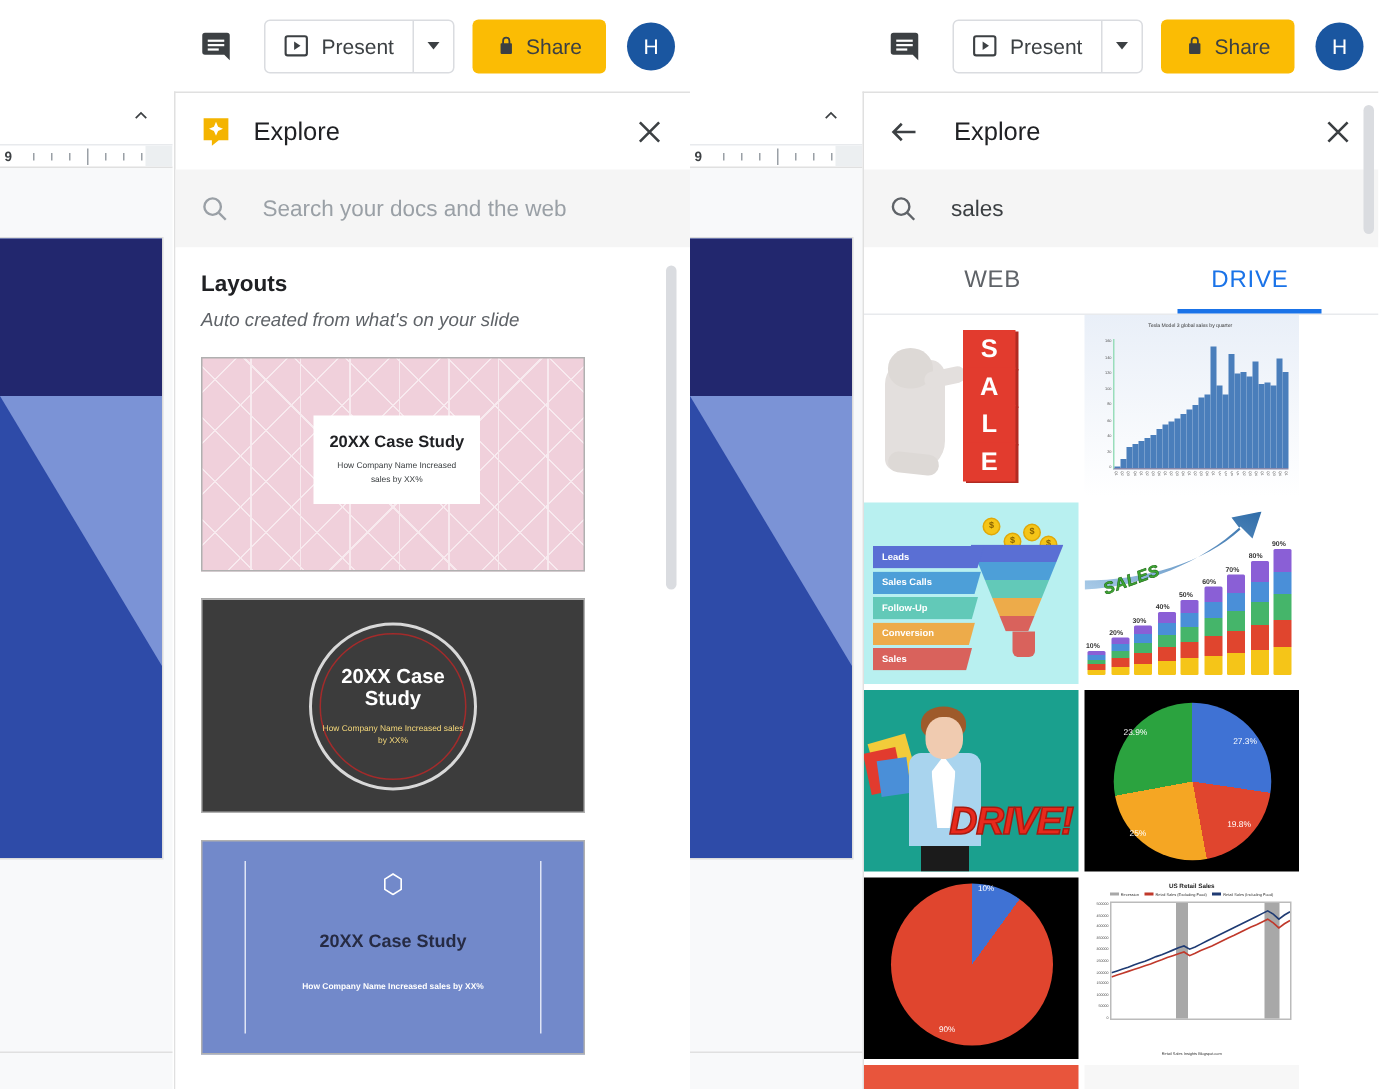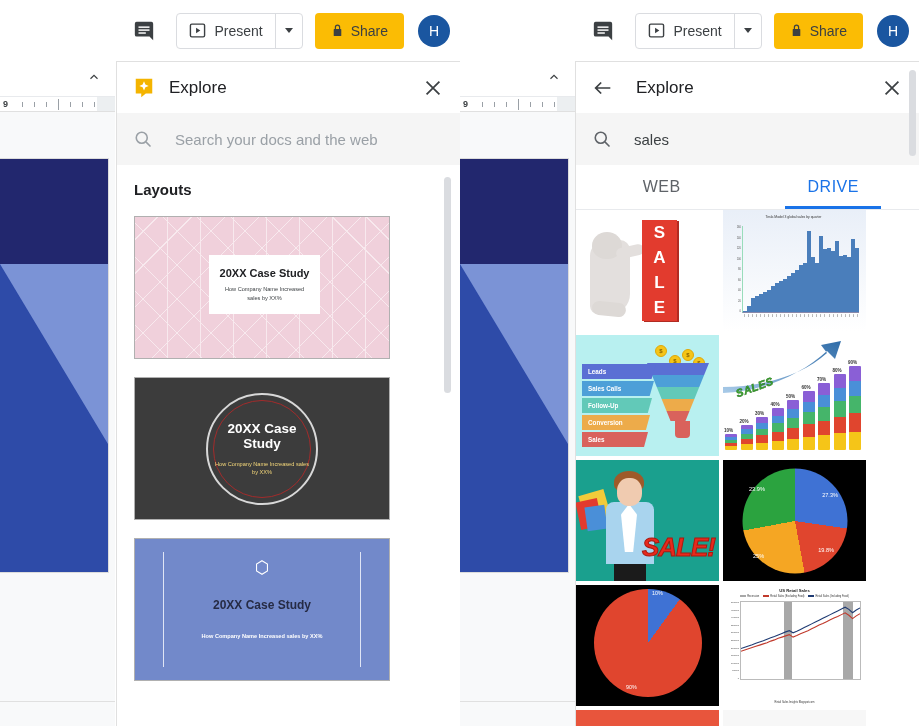--- a/index.html
+++ b/index.html
@@ -350,20 +350,21 @@
       <svg class="mag" viewBox="0 0 24 24">
           <circle cx="10.5" cy="10.5" r="6.6" fill="none" stroke="#9aa0a6" stroke-width="1.9"></circle>
           <path d="M15.5 15.5L21 21" stroke="#9aa0a6" stroke-width="1.9"></path>
         </svg>
       <input value="" placeholder="Search your docs and the web" style="">
     </div>
 
     <div class="lay-body">
       <div class="lay-head">
         <div class="lay-title">Layouts</div>
+        <div class="lay-sub">Auto created from what's on your slide</div>
       </div>
 
       <div class="thumb t1">
         <div class="pat"></div>
         <div class="card">
           <div class="ttl">20XX Case Study</div>
           <div class="sub">How Company Name Increased sales by XX%</div>
         </div>
       </div>
 
@@ -617,21 +618,21 @@
 
       <div class="cell cE">
         <div class="bag"></div>
         <div class="bag2"></div>
         <div class="bag3"></div>
         <div class="pants"></div>
         <div class="torso"></div>
         <div class="shirt"></div>
         <div class="hair"></div>
         <div class="face"></div>
-        <div class="saletx">SALE!</div>
+        <div class="saletx">DRIVE!</div>
       </div>
 
       <div class="cell cF">
         <div class="pie"></div>
         <div class="pl" style="right:28px;top:32px">27.3%</div>
         <div class="pl" style="right:32px;bottom:28px">19.8%</div>
         <div class="pl" style="left:30px;bottom:22px">25%</div>
         <div class="pl" style="left:26px;top:26px">23.9%</div>
       </div>
 

